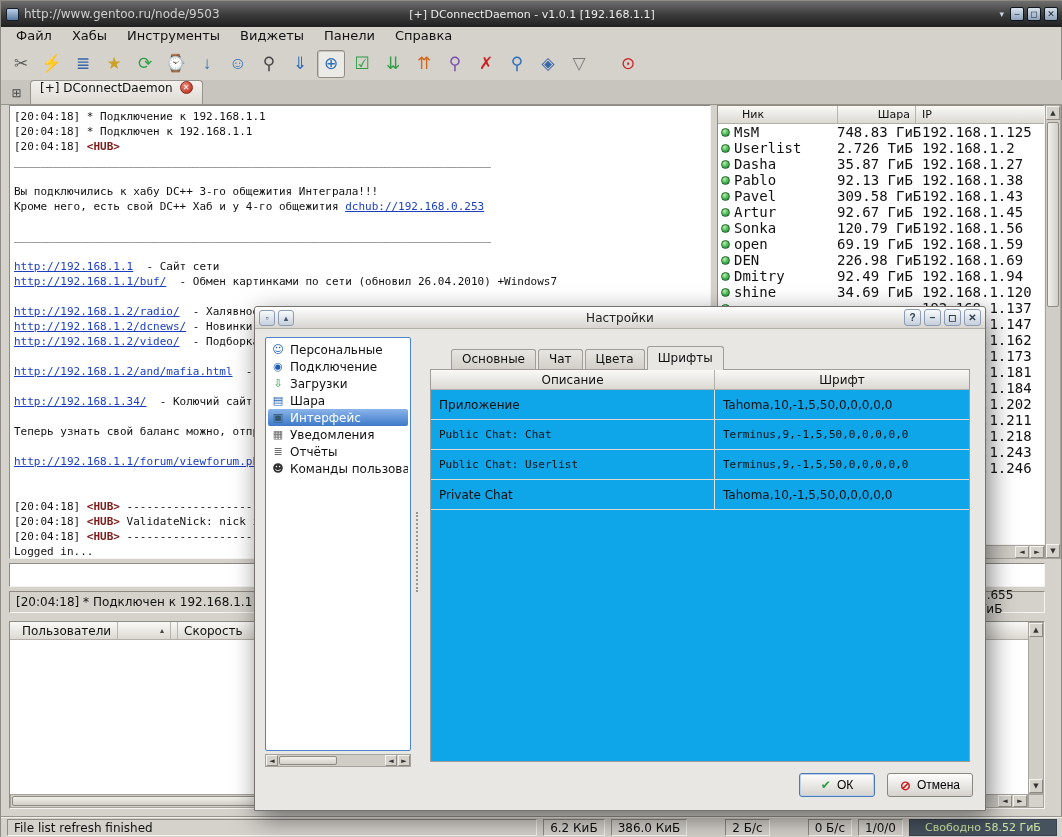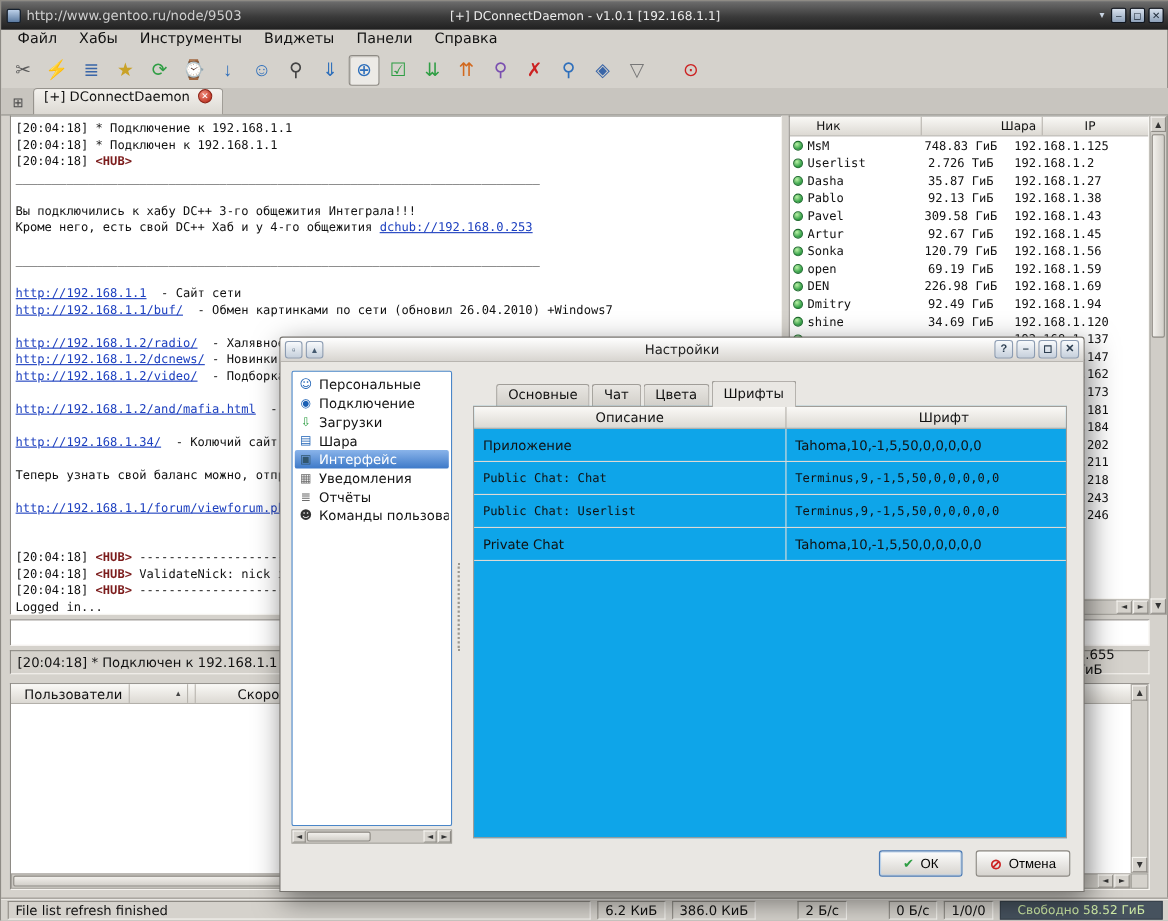--- a/index.html
+++ b/index.html
@@ -29,21 +29,21 @@
   .tglyph { font-size:17px; line-height:1; }
   .tabbar { position:absolute; left:0; top:79px; width:1062px; height:25px; background:#c8c5bf; border-bottom:1px solid #96938d; display:flex; align-items:flex-end; padding:0 4px; }
   .widgetbtn { width:19px; height:19px; margin:0 4px 2px 2px; font-size:12px; color:#4a4a4a; background:transparent; border:none; }
   .tab { height:24px; display:flex; gap:7px; padding:0 9px;
     background:linear-gradient(#f4f2ee,#dcd9d3); border:1px solid #96938d; border-bottom:none; border-radius:4px 4px 0 0; font-size:12px; }
   .tab-close { width:13px; height:13px; border-radius:50%; background:radial-gradient(circle at 35% 30%, #f0897a, #c23b2a 75%);
     border:1px solid #8e2317; color:#fff; font-size:8px; line-height:11px; text-align:center; }
 
   
   .sunken { border:1px solid; border-color:#8e8b85 #f5f3ef #f5f3ef #8e8b85; }
-  .colhead { background:linear-gradient(#faf9f6,#dcd9d3); border-bottom:1px solid #b3b0aa;gap:32px; }
+  .colhead { background:linear-gradient(#faf9f6,#dcd9d3); border-bottom:1px solid #b3b0aa; }
   .sc-track { background:#d0cdc7; border:1px solid #a6a39d; }
   .sc-btn { position:absolute; background:#d5d2cc; border:1px solid; border-color:#f5f3ef #8e8b85 #8e8b85 #f5f3ef;
     font-size:7px; color:#333; display:flex; align-items:center; justify-content:center; }
   .sc-thumb { position:absolute; background:linear-gradient(90deg,#f2f0ec,#d2cfc9); border:1px solid #8e8b85; border-radius:2px; }
   .sc-thumb.h { background:linear-gradient(#f2f0ec,#d2cfc9); }
 
   
   .chat-panel { position:absolute; left:8px; top:104px; width:702px; height:454px; background:#fff; padding:3px 4px; overflow:hidden; }
   .chat-line { height:15px; white-space:pre; overflow:hidden; font-family:"DejaVu Sans Mono", monospace; font-size:11px; line-height:15px; }
   .chat-line span { white-space:pre; }
@@ -51,21 +51,21 @@
   .seg-link { color:#1c3fbf; text-decoration:underline; }
   .splitter-v { position:absolute; left:710px; top:104px; width:6px; height:454px; background:#d5d2cc; }
 
   
   .user-panel { position:absolute; left:716px; top:104px; width:328px; height:440px; background:#fff; overflow:hidden; }
   .u-head { display:flex; height:18px; font-size:11px; align-items:center; }
   .u-head span { height:100%; display:flex; align-items:center; border-right:1px solid #b8b5af; }
   .uh-nick { width:120px; padding-left:24px; }
   .uh-share { width:78px; justify-content:flex-end; padding-right:5px; }
   .uh-ip { flex:1; padding-left:6px; border-right:none !important; }
-  .u-row { display:flex; align-items:center; height:16px; font-family:"DejaVu Sans Mono", monospace; font-size:11px; }
+  .u-row { display:flex; align-items:center; height:16px; font-family:"DejaVu Sans Mono", monospace; font-size:14px; }
   .u-ball { width:9px; height:9px; border-radius:50%; margin:0 4px 0 3px; flex:none;
     background:radial-gradient(circle at 35% 30%, #b9f2a5, #2f9e44 70%); border:1px solid #1e6b2d; }
   .u-nick { width:103px; overflow:hidden; white-space:nowrap; }
   .u-share { width:78px; text-align:center; padding-right:5px; white-space:nowrap; }
   .u-ip { padding-left:7px; white-space:nowrap; }
   .user-hscroll { position:absolute; left:716px; top:544px; width:328px; height:14px; }
   .main-vscroll { position:absolute; left:1044px; top:104px; width:16px; height:454px; }
 
   
   .chat-input { position:absolute; left:8px; top:562px; width:1036px; height:24px; background:#fff;

